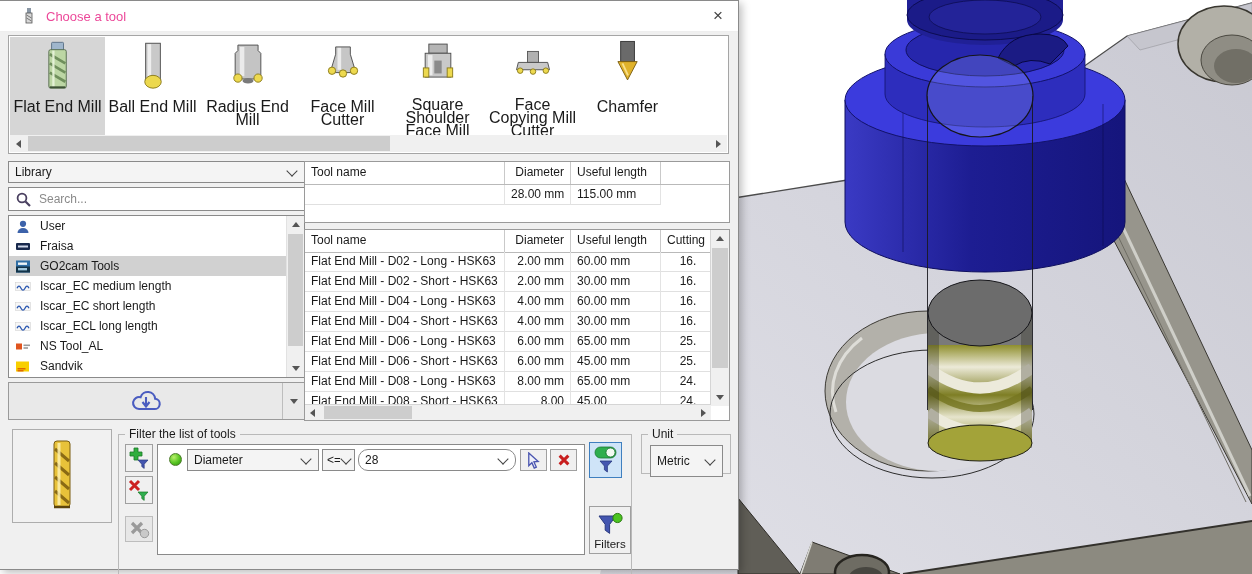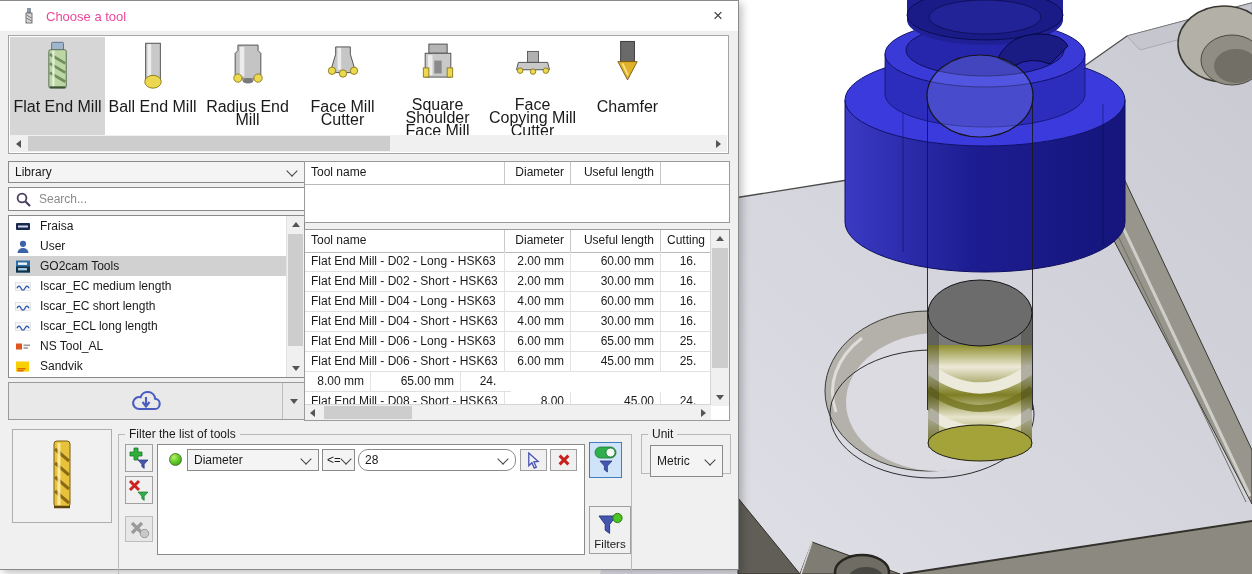--- a/index.html
+++ b/index.html
@@ -53,21 +53,21 @@
   
   .wtable{background:#fff;border:1px solid #9a9a9a;overflow:hidden;}
   .table1{left:304px;top:160px;width:426px;height:62px;}
   .table2{left:304px;top:228px;width:426px;height:192px;}
   .thead{display:flex;height:22px;border-bottom:1px solid #b9b9b9;}
   .th{line-height:21px;padding:0 6px;border-right:1px solid #c9c9c9;box-sizing:border-box;white-space:nowrap;overflow:hidden;}
   .trow{display:flex;height:20px;}
   .tcell{line-height:19px;padding:0 6px;border-right:1px solid #e3e3e3;border-bottom:1px solid #e0e0e0;box-sizing:border-box;white-space:nowrap;overflow:hidden;}
   .c-name{width:200px;flex:0 0 200px;}
   .c-dia{width:66px;flex:0 0 66px;text-align:right;}
-  .c-use{width:90px;flex:0 0 90px;text-align:right;}
+  .c-use{width:90px;flex:0 0 90px;}
   .c-cut{width:50px;flex:0 0 50px;text-align:center;padding-right:2px;border-right:none;}
   .c-fill{flex:1;border-right:none;border-bottom:none;}
   .rows-clip{position:absolute;left:0;top:22px;width:406px;height:154px;overflow:hidden;}
   .t2-vscroll{position:absolute;right:0;top:0;width:18px;height:176px;background:#f0f0f0;border-left:1px solid #d5d5d5;}
   .t2-vscroll .thumb{left:1px;top:18px;height:120px;width:16px;position:absolute;background:#cdcdcd;}
   .t2-hscroll{position:absolute;left:0;bottom:0;width:406px;height:15px;background:#f0f0f0;border-top:1px solid #d5d5d5;}
   .t2-hscroll .thumb{position:absolute;left:19px;top:1px;width:88px;height:13px;background:#cdcdcd;}
   
   .preview{left:12px;top:428px;width:100px;height:94px;background:#f1f1f1;border:1px solid #adadad;display:flex;align-items:center;justify-content:center;}
   .group{border:1px solid #b9b9b9;}
@@ -306,31 +306,31 @@
         <circle cx="6" cy="6" r="4.4" fill="none" stroke="#4a4060" stroke-width="1.8"></circle>
         <path d="M9.5 9.5 L14 14" stroke="#4a4060" stroke-width="2.2"></path>
       </svg>
     <input value="" placeholder="Search..." style="">
   </div>
 
   <div class="abs lib-list">
     <div id="lib-items">
         <div class="lib-item">
           <span class="ic"><svg width="16" height="13" viewBox="0 0 16 13">
+              <circle cx="8" cy="3.8" r="3.1" fill="#3c62aa"></circle>
+              <path d="M2.5 13 a5.5 5 0 0 1 11 0 z" fill="#3c62aa"></path>
+            </svg></span>
+          <span>User</span>
+        </div>
+        <div class="lib-item">
+          <span class="ic"><svg width="16" height="13" viewBox="0 0 16 13">
               <rect x="1" y="3" width="14" height="7" rx="1" fill="#18294d"></rect>
               <rect x="3" y="5.5" width="10" height="2" fill="#cfd8ea"></rect>
             </svg></span>
           <span>Fraisa</span>
-        </div>
-        <div class="lib-item">
-          <span class="ic"><svg width="16" height="13" viewBox="0 0 16 13">
-              <circle cx="8" cy="3.8" r="3.1" fill="#3c62aa"></circle>
-              <path d="M2.5 13 a5.5 5 0 0 1 11 0 z" fill="#3c62aa"></path>
-            </svg></span>
-          <span>User</span>
         </div>
         <div class="lib-item selected">
           <span class="ic"><svg width="16" height="13" viewBox="0 0 16 13">
               <rect x="1" y="0.5" width="14" height="12" fill="#2f6ea5"></rect>
               <rect x="1" y="6.5" width="14" height="6" fill="#123349"></rect>
               <rect x="3" y="2.5" width="9" height="2.4" fill="#eef4f8"></rect>
               <rect x="3" y="8" width="9" height="2.4" fill="#9fc6dd"></rect>
             </svg></span>
           <span>GO2cam Tools</span>
         </div>
@@ -394,20 +394,26 @@
       </span>
   </div>
 
   <div class="abs wtable table1">
     <div class="thead">
       <div class="th c-name">Tool name</div>
       <div class="th c-dia">Diameter</div>
       <div class="th c-use">Useful length</div>
       <div class="th c-fill" style="border-right:none"></div>
     </div>
+    <div class="trow">
+      <div class="tcell c-name"></div>
+      <div class="tcell c-dia">28.00 mm</div>
+      <div class="tcell c-use">115.00 mm</div>
+      <div class="tcell c-fill" style="border-bottom:none"></div>
+    </div>
   </div>
 
   <div class="abs wtable table2">
     <div class="thead" style="width:406px;">
       <div class="th c-name">Tool name</div>
       <div class="th c-dia">Diameter</div>
       <div class="th c-use">Useful length</div>
       <div class="th c-cut" style="text-align:left">Cutting</div>
     </div>
     <div class="rows-clip" id="tool-rows">
@@ -441,20 +447,21 @@
           <div class="tcell c-use">65.00 mm</div>
           <div class="tcell c-cut">25.</div>
         </div>
         <div class="trow">
           <div class="tcell c-name">Flat End Mill - D06 - Short - HSK63</div>
           <div class="tcell c-dia">6.00 mm</div>
           <div class="tcell c-use">45.00 mm</div>
           <div class="tcell c-cut">25.</div>
         </div>
         <div class="trow">
+          <div class="tcell c-name">Flat End Mill - D08 - Long - HSK63</div>
           <div class="tcell c-dia">8.00 mm</div>
           <div class="tcell c-use">65.00 mm</div>
           <div class="tcell c-cut">24.</div>
         </div>
         <div class="trow">
           <div class="tcell c-name">Flat End Mill - D08 - Short - HSK63</div>
           <div class="tcell c-dia">8.00</div>
           <div class="tcell c-use">45.00</div>
           <div class="tcell c-cut">24.</div>
         </div>

